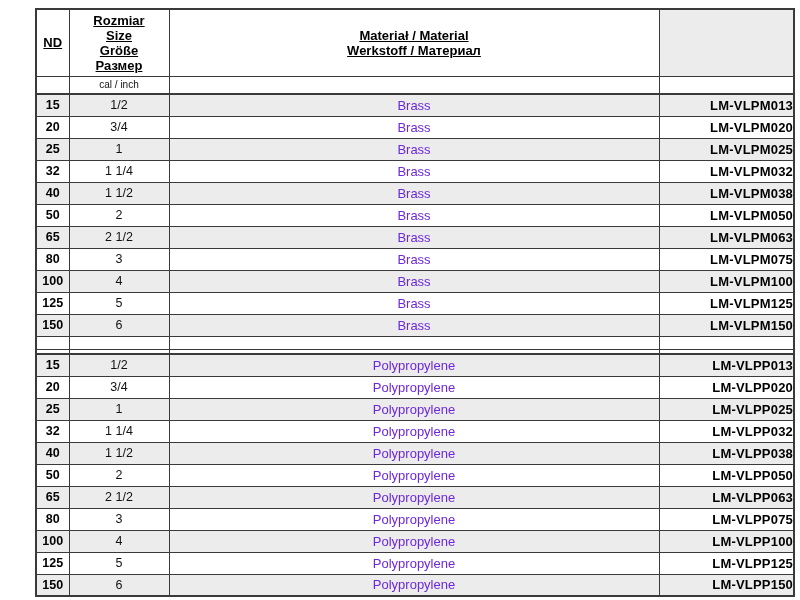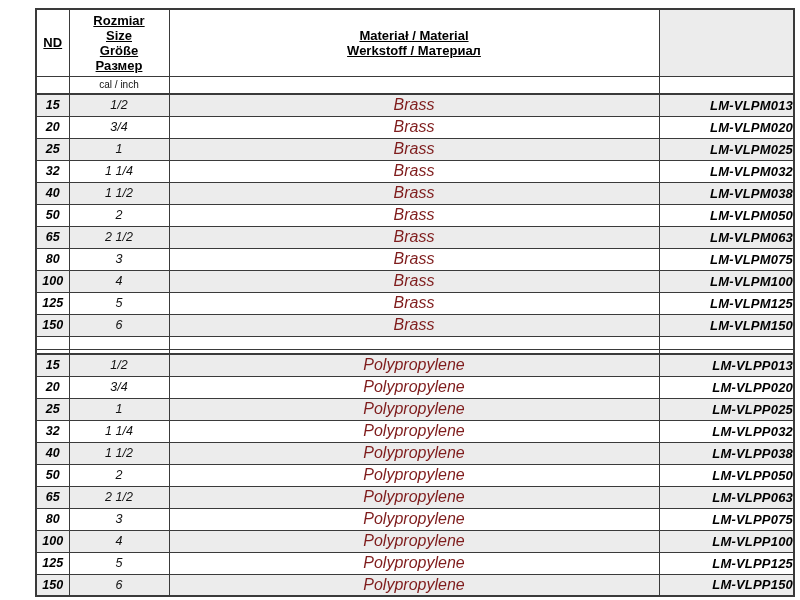--- a/index.html
+++ b/index.html
@@ -44,37 +44,37 @@
   .h-code { background: #ececec; }
 
   .subheader-row { height: 18px; }
   .subheader-row td {
     font-size: 10px;
     font-weight: normal;
     line-height: 16px;
     color: #111111;
   }
 
-  tbody tr.data-row { height: 22px; font-style: italic; }
+  tbody tr.data-row { height: 22px; }
   tbody tr.shaded td { background: #ececec; }
   tbody tr.section-start td { border-top: 2px solid #3a3a3a; }
 
   td.cell-nd {
     font-size: 12.5px;
     font-weight: bold;
   }
   td.cell-size {
     font-size: 12.5px;
     font-weight: normal;
     color: #111111;
   }
   td.cell-material {
-    font-size: 16px;
+    font-size: 13px;
     font-weight: normal;
-    color: #7f1d1d;
+    color: #6d28d9;
   }
   td.cell-code {
     font-size: 13px;
     font-weight: bold;
     letter-spacing: 0.2px;
     text-align: right;
   }
 
   tr.separator-row { height: 13px; }
   tr.separator-row.thin { height: 5px; }

